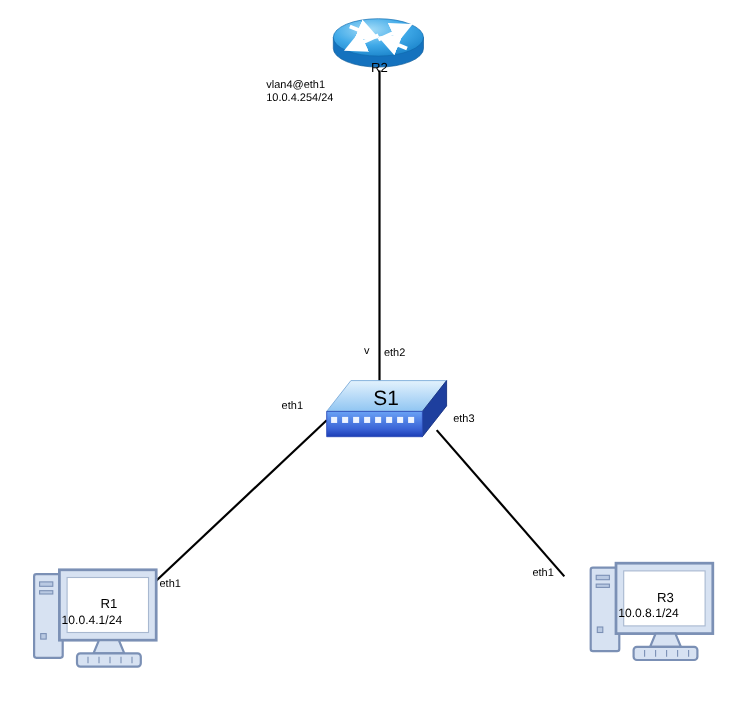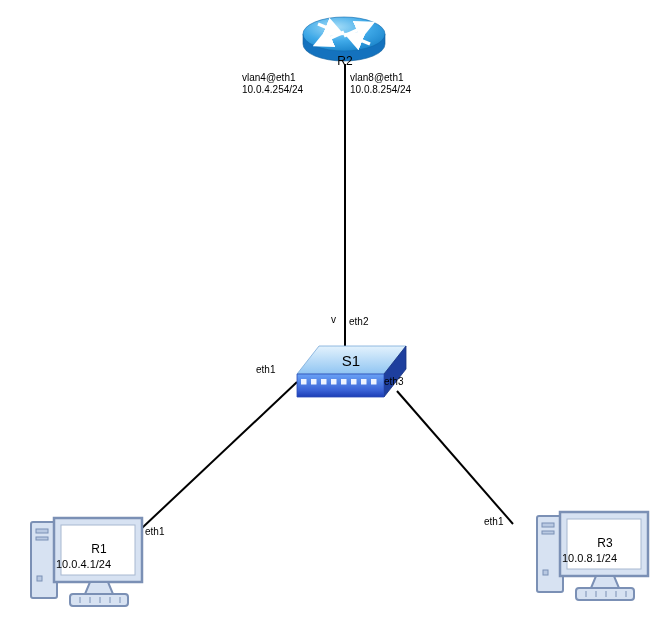--- a/index.html
+++ b/index.html
@@ -4,21 +4,21 @@
 <style>
   html,body{margin:0;padding:0;background:#ffffff;}
   #canvas{
     position:relative;width:670px;height:636px;background:#ffffff;
     font-family:"Liberation Sans","DejaVu Sans",sans-serif;color:#000;overflow:hidden;padding-left:45px;
   }
   .label{position:absolute;font-size:10px;line-height:12px;white-space:nowrap;color:#000;}
   .label-block{position:absolute;font-size:10px;line-height:12px;color:#000;}
   .right-align{}
   .node-name{position:absolute;font-size:12px;text-align:center;color:#000;}
-  .switch-name{position:absolute;font-size:15px;text-align:center;color:#000;}
+  .switch-name{position:absolute;font-size:19px;text-align:center;color:#000;}
   .host{position:absolute;width:118px;height:100px;}
   .host-name{position:absolute;font-size:12px;text-align:center;width:76px;left:33px;}
   .host-ip{position:absolute;font-size:11px;width:86px;left:28px;white-space:nowrap;}
   svg{display:block;}
   .layer{position:absolute;left:0;top:0;}
 </style>
 </head>
 <body>
 
 <div id="canvas">
@@ -78,30 +78,26 @@
     </g>
   </svg>
 
   <div class="node-name" style="left:320px;top:54px;width:50px;">R2</div>
 
   <div class="label-block right-align" style="left:242px;top:72px;width:100px;">
     <div>vlan4@eth1</div>
     <div>10.0.4.254/24</div>
   </div>
 
-  <div class="label-block" style="left:350px;top:72px;width:100px;">
-    <div>vlan8@eth1</div>
-    <div>10.0.8.254/24</div>
-  </div>
 
   <div class="label" style="left:331px;top:314px;">v</div>
   <div class="label" style="left:349px;top:316px;">eth2</div>
   <div class="switch-name" style="left:321px;top:352px;width:60px;">S1</div>
   <div class="label" style="left:256px;top:364px;">eth1</div>
-  <div class="label" style="left:384px;top:376px;text-align:center;">eth3</div>
+  <div class="label" style="left:412px;top:376px;text-align:center;">eth3</div>
 
   <div class="label" style="left:145px;top:526px;">eth1</div>
 
   <div class="host" style="left:28px;top:516px;">
     <svg width="118" height="100" viewBox="0 0 118 100">
       <rect x="3" y="6" width="26" height="76" rx="2" fill="#d7e2f2" stroke="#7b90b5" stroke-width="2"></rect>
       <rect x="8" y="13" width="12" height="4" fill="#b9c9e2" stroke="#7b90b5" stroke-width="1"></rect>
       <rect x="8" y="21" width="12" height="3" fill="#b9c9e2" stroke="#7b90b5" stroke-width="1"></rect>
       <rect x="9" y="60" width="5" height="5" fill="#b9c9e2" stroke="#7b90b5" stroke-width="1"></rect>
       <rect x="26" y="2" width="88" height="64" fill="#d7e2f2" stroke="#7b90b5" stroke-width="2.5"></rect>

